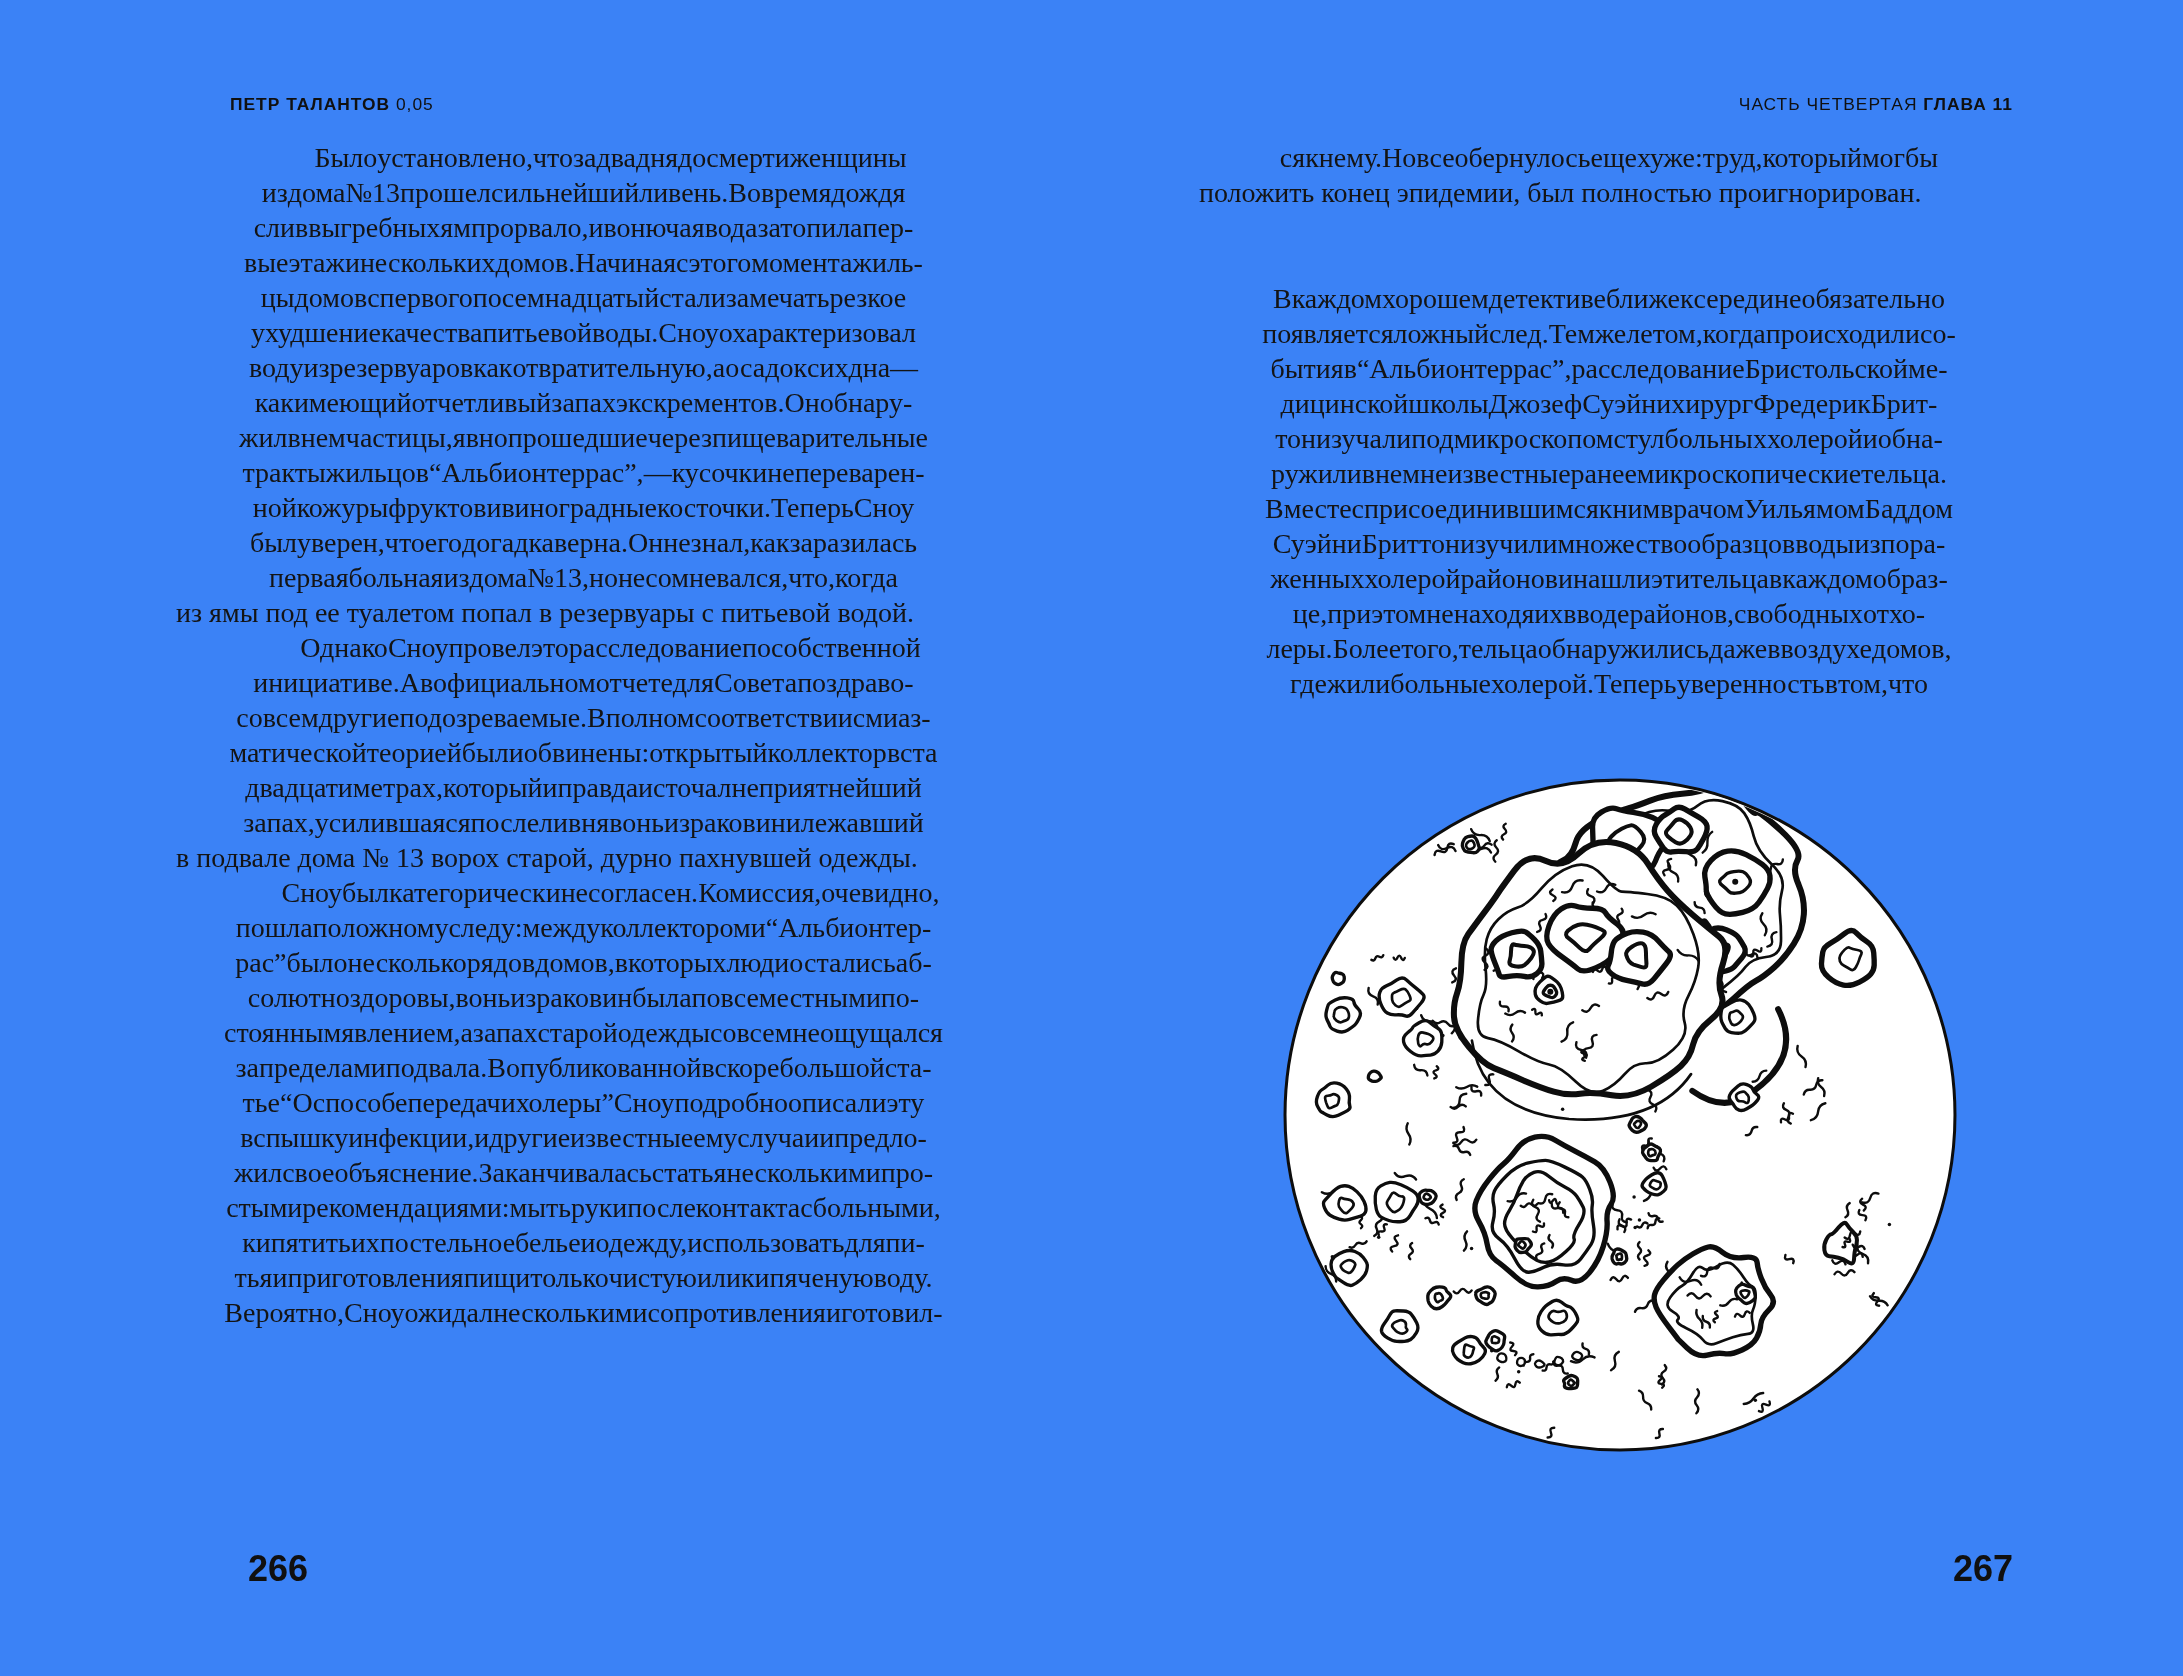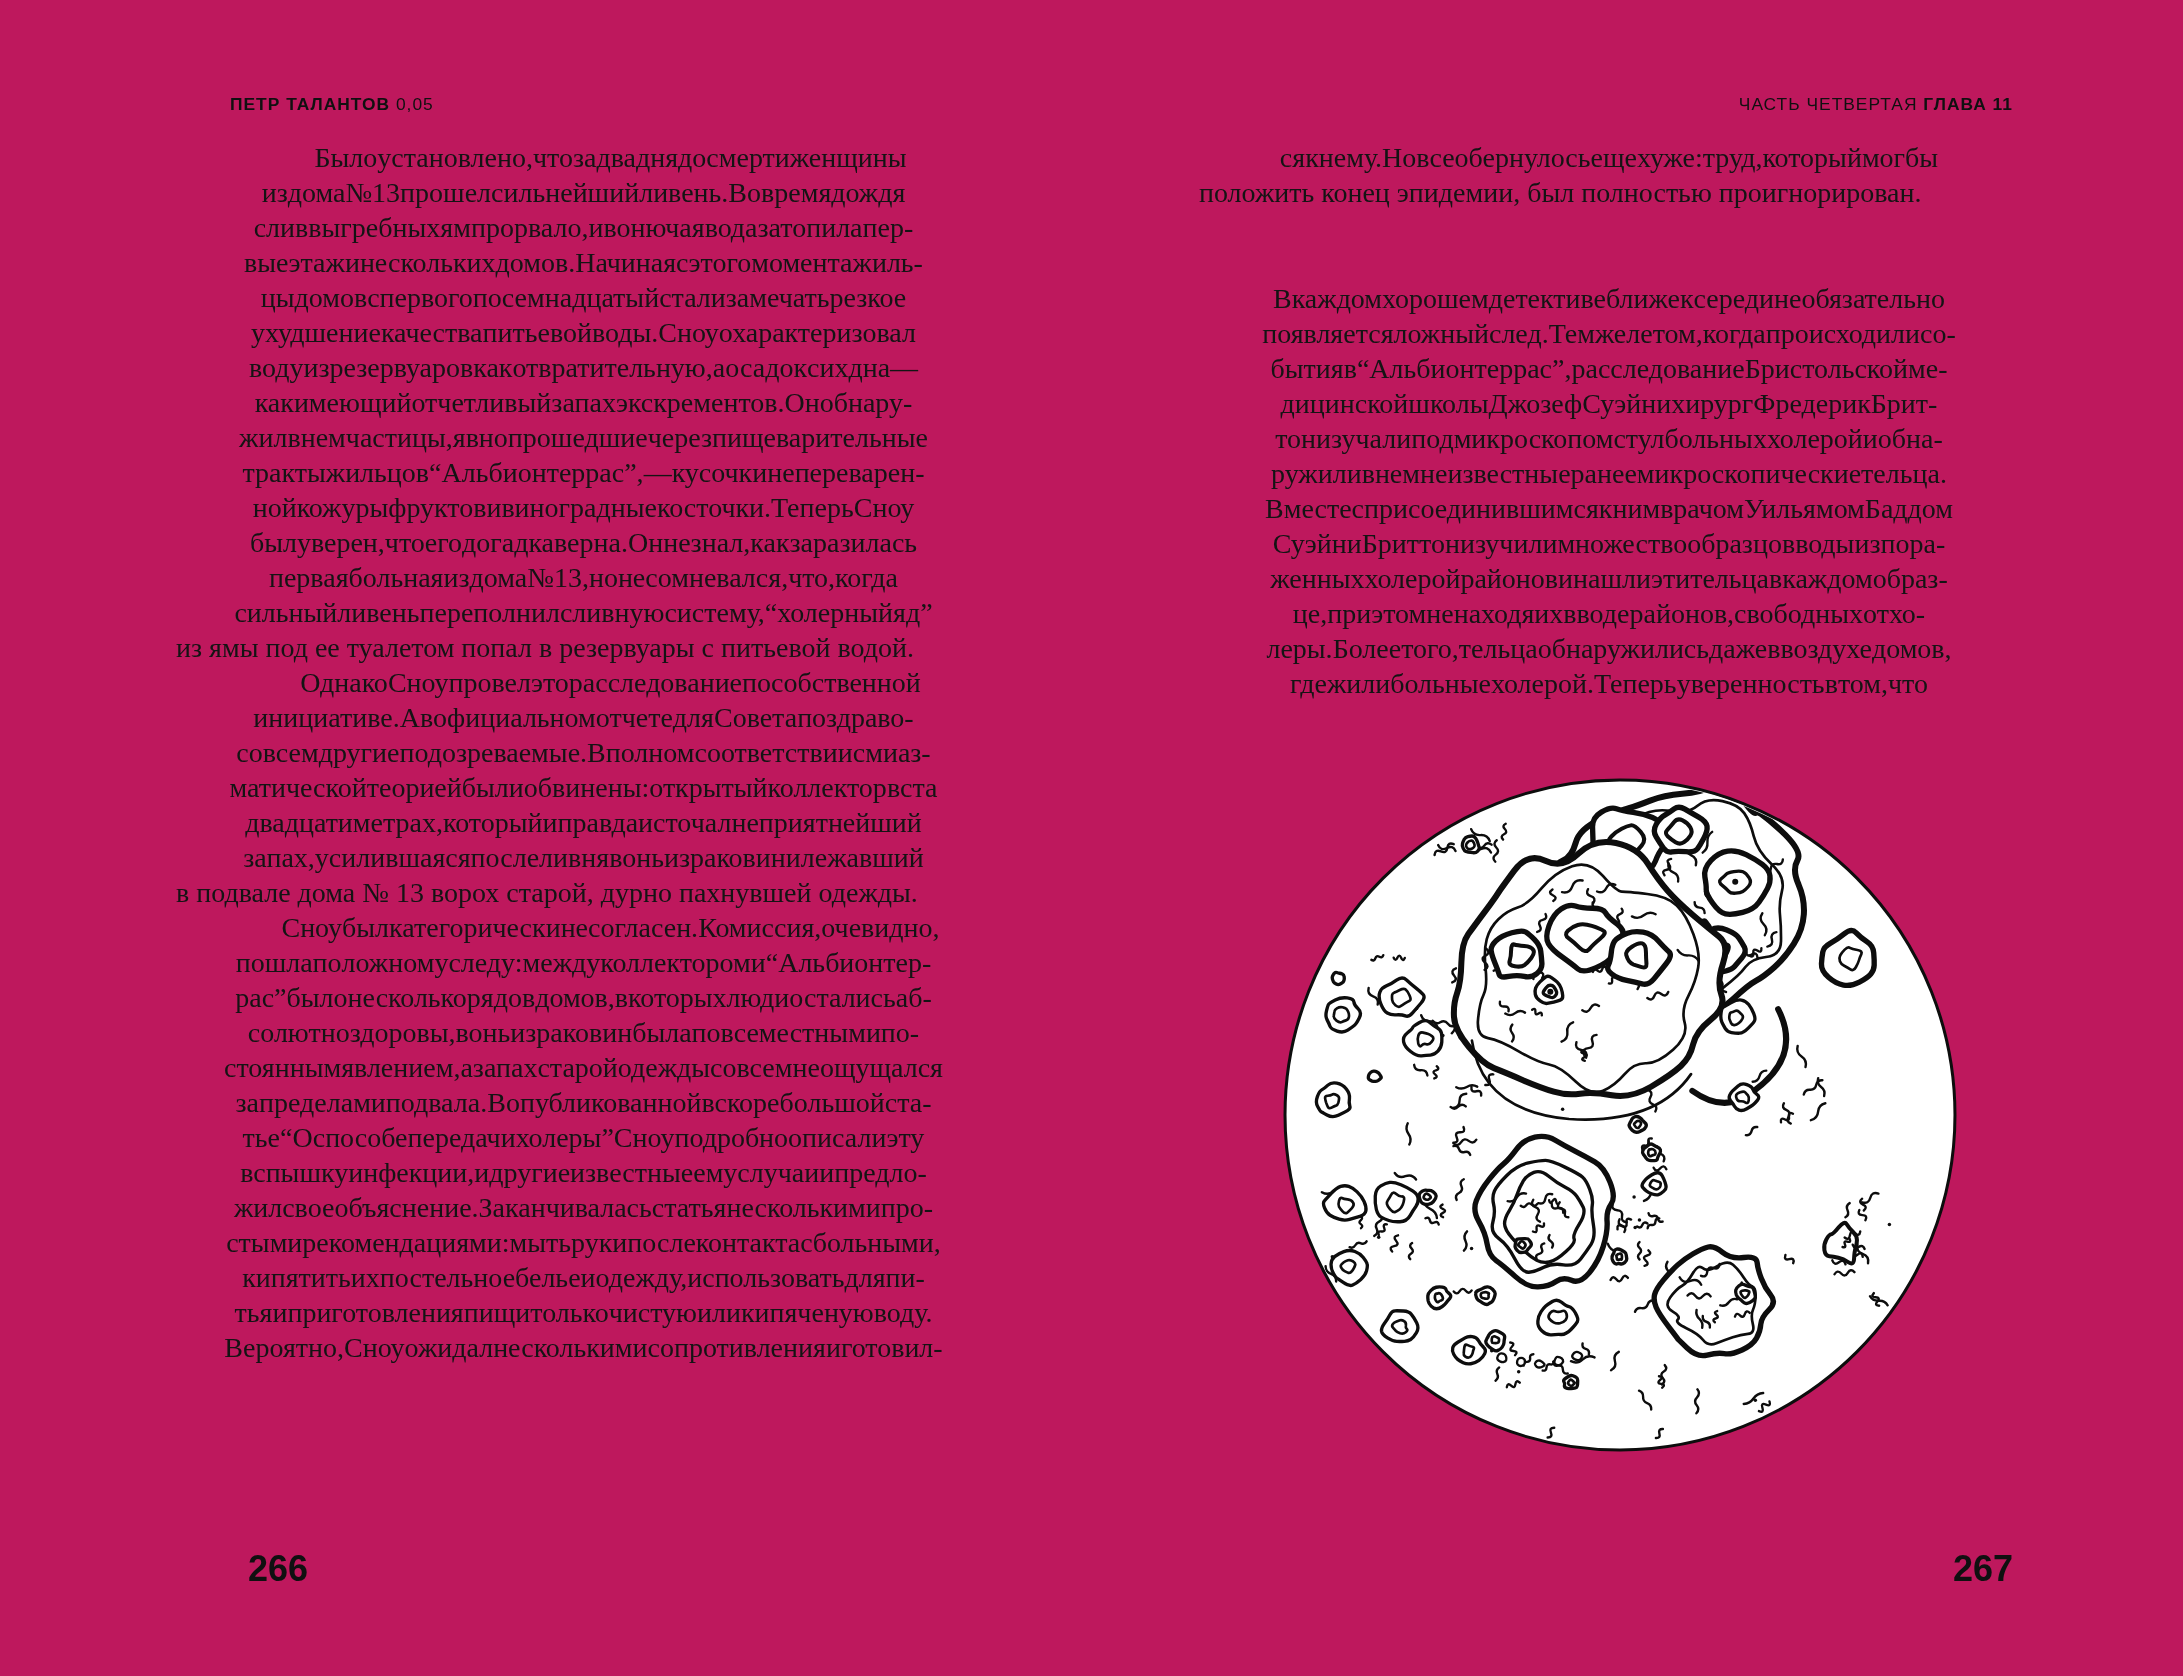--- a/index.html
+++ b/index.html
@@ -1,21 +1,21 @@
 <!DOCTYPE html>
 <html style="font-size:10.7px"><head>
 <meta charset="utf-8">
 <style>
   html,body{margin:0;padding:0;}
   body{
     width:2183px;height:1677px;position:relative;overflow:hidden;
     background:#ffffff;color:#151515;
     font-family:"Liberation Serif", serif;
   }
-  .page{position:absolute;top:0;width:1092px;height:1677px;background:#be185d;}
+  .page{position:absolute;top:0;width:1092px;height:1677px;background:#3b82f6;}
   #page-left{left:0;}
   #page-right{left:1092px;}
 
   .running-header{
     position:absolute;top:94px;
     font-family:"Liberation Sans", sans-serif;
     font-size:17.4px;line-height:20px;letter-spacing:1px;
     white-space:pre;color:#101010;
   }
   #page-left .running-header{left:230px;}
@@ -57,21 +57,20 @@
       <div class="line"><span>вые</span><span>этажи</span><span>нескольких</span><span>домов.</span><span>Начиная</span><span>с</span><span>этого</span><span>момента</span><span>жиль-</span></div>
       <div class="line"><span>цы</span><span>домов</span><span>с</span><span>первого</span><span>по</span><span>семнадцатый</span><span>стали</span><span>замечать</span><span>резкое</span></div>
       <div class="line"><span>ухудшение</span><span>качества</span><span>питьевой</span><span>воды.</span><span>Сноу</span><span>охарактеризовал</span></div>
       <div class="line"><span>воду</span><span>из</span><span>резервуаров</span><span>как</span><span>отвратительную,</span><span>а</span><span>осадок</span><span>с</span><span>их</span><span>дна</span><span>—</span></div>
       <div class="line"><span>как</span><span>имеющий</span><span>отчетливый</span><span>запах</span><span>экскрементов.</span><span>Он</span><span>обнару-</span></div>
       <div class="line"><span>жил</span><span>в</span><span>нем</span><span>частицы,</span><span>явно</span><span>прошедшие</span><span>через</span><span>пищеварительные</span></div>
       <div class="line"><span>тракты</span><span>жильцов</span><span>“Альбион</span><span>террас”,</span><span>—</span><span>кусочки</span><span>непереварен-</span></div>
       <div class="line"><span>ной</span><span>кожуры</span><span>фруктов</span><span>и</span><span>виноградные</span><span>косточки.</span><span>Теперь</span><span>Сноу</span></div>
       <div class="line"><span>был</span><span>уверен,</span><span>что</span><span>его</span><span>догадка</span><span>верна.</span><span>Он</span><span>не</span><span>знал,</span><span>как</span><span>заразилась</span></div>
       <div class="line"><span>первая</span><span>больная</span><span>из</span><span>дома</span><span>№</span><span>13,</span><span>но</span><span>не</span><span>сомневался,</span><span>что,</span><span>когда</span></div>
-      <div class="line"><span>сильный</span><span>ливень</span><span>переполнил</span><span>сливную</span><span>систему,</span><span>“холерный</span><span>яд”</span></div>
       <div class="line nj">из ямы под ее туалетом попал в резервуары с питьевой водой.</div>
       <div class="line indent"><span>Однако</span><span>Сноу</span><span>провел</span><span>это</span><span>расследование</span><span>по</span><span>собственной</span></div>
       <div class="line"><span>инициативе.</span><span>А</span><span>в</span><span>официальном</span><span>отчете</span><span>для</span><span>Совета</span><span>по</span><span>здраво-</span></div>
       <div class="line"><span>совсем</span><span>другие</span><span>подозреваемые.</span><span>В</span><span>полном</span><span>соответствии</span><span>с</span><span>миаз-</span></div>
       <div class="line"><span>матической</span><span>теорией</span><span>были</span><span>обвинены:</span><span>открытый</span><span>коллектор</span><span>в</span><span>ста</span></div>
       <div class="line"><span>двадцати</span><span>метрах,</span><span>который</span><span>и</span><span>правда</span><span>источал</span><span>неприятнейший</span></div>
       <div class="line"><span>запах,</span><span>усилившаяся</span><span>после</span><span>ливня</span><span>вонь</span><span>из</span><span>раковин</span><span>и</span><span>лежавший</span></div>
       <div class="line nj">в подвале дома № 13 ворох старой, дурно пахнувшей одежды.</div>
       <div class="line indent"><span>Сноу</span><span>был</span><span>категорически</span><span>не</span><span>согласен.</span><span>Комиссия,</span><span>очевидно,</span></div>
       <div class="line"><span>пошла</span><span>по</span><span>ложному</span><span>следу:</span><span>между</span><span>коллектором</span><span>и</span><span>“Альбион</span><span>тер-</span></div>

